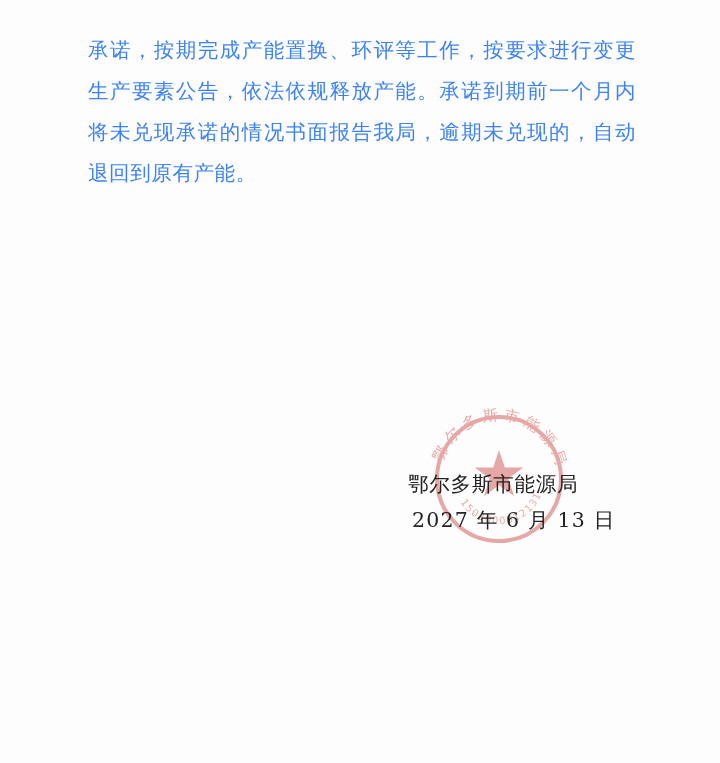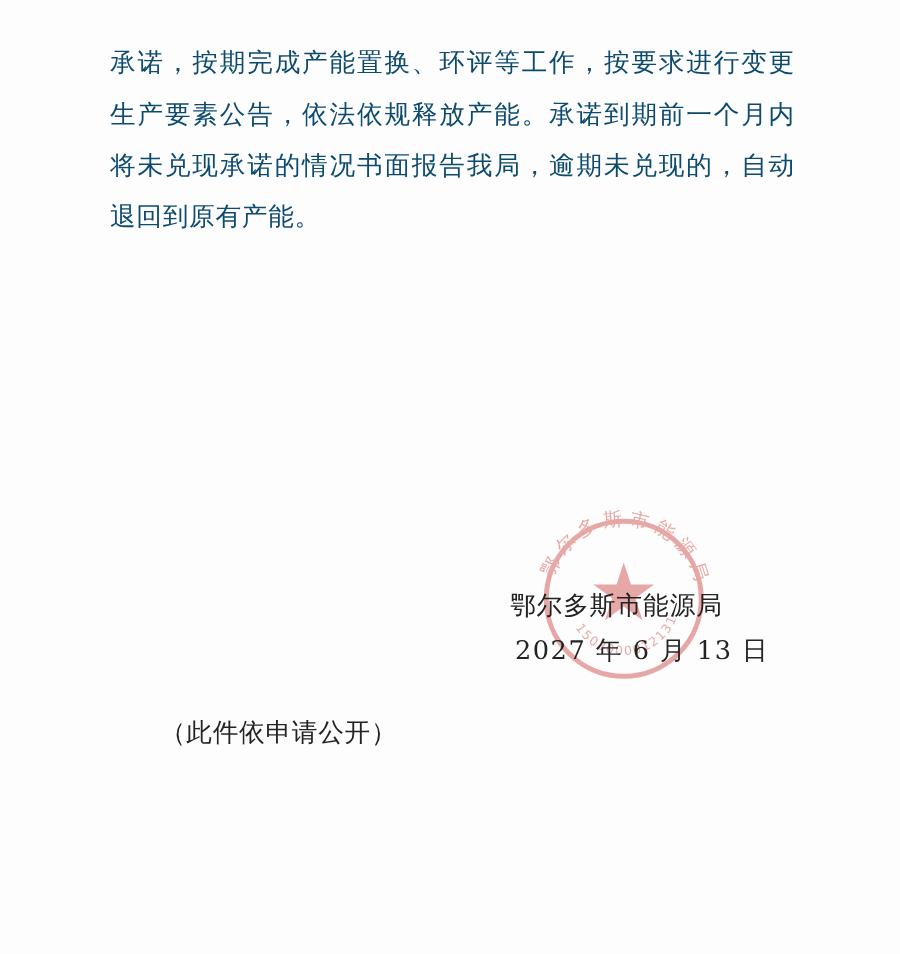--- a/index.html
+++ b/index.html
@@ -29,21 +29,21 @@
     width: 548px;
   }
 
   .para {
     font-size: 20.5px;
     line-height: 41px;
     letter-spacing: 0.6px;
     text-align: justify;
     text-justify: inter-ideograph;
     margin: 0 0 0 0;
-    color: #0c4a6e;
+    color: #3b82f6;
   }
 
   .para.indent {
     text-indent: 41px;
   }
 
   .para + .para {
     margin-top: 0px;
   }
 
@@ -129,16 +129,15 @@
         <textPath href="#arcBottom" startOffset="17%">1503000012131</textPath>
       </text>
     </svg>
   </div>
 
   <div class="signature-block">
     <div class="sig-line sig-org">鄂尔多斯市能源局</div>
     <div class="sig-line sig-date">2027 年 6 月 13 日</div>
   </div>
 
-  <div class="footer-note">（此件依申请公开）</div>
 
   <div class="blank-area"></div>
 </div>
 
 </body></html>

